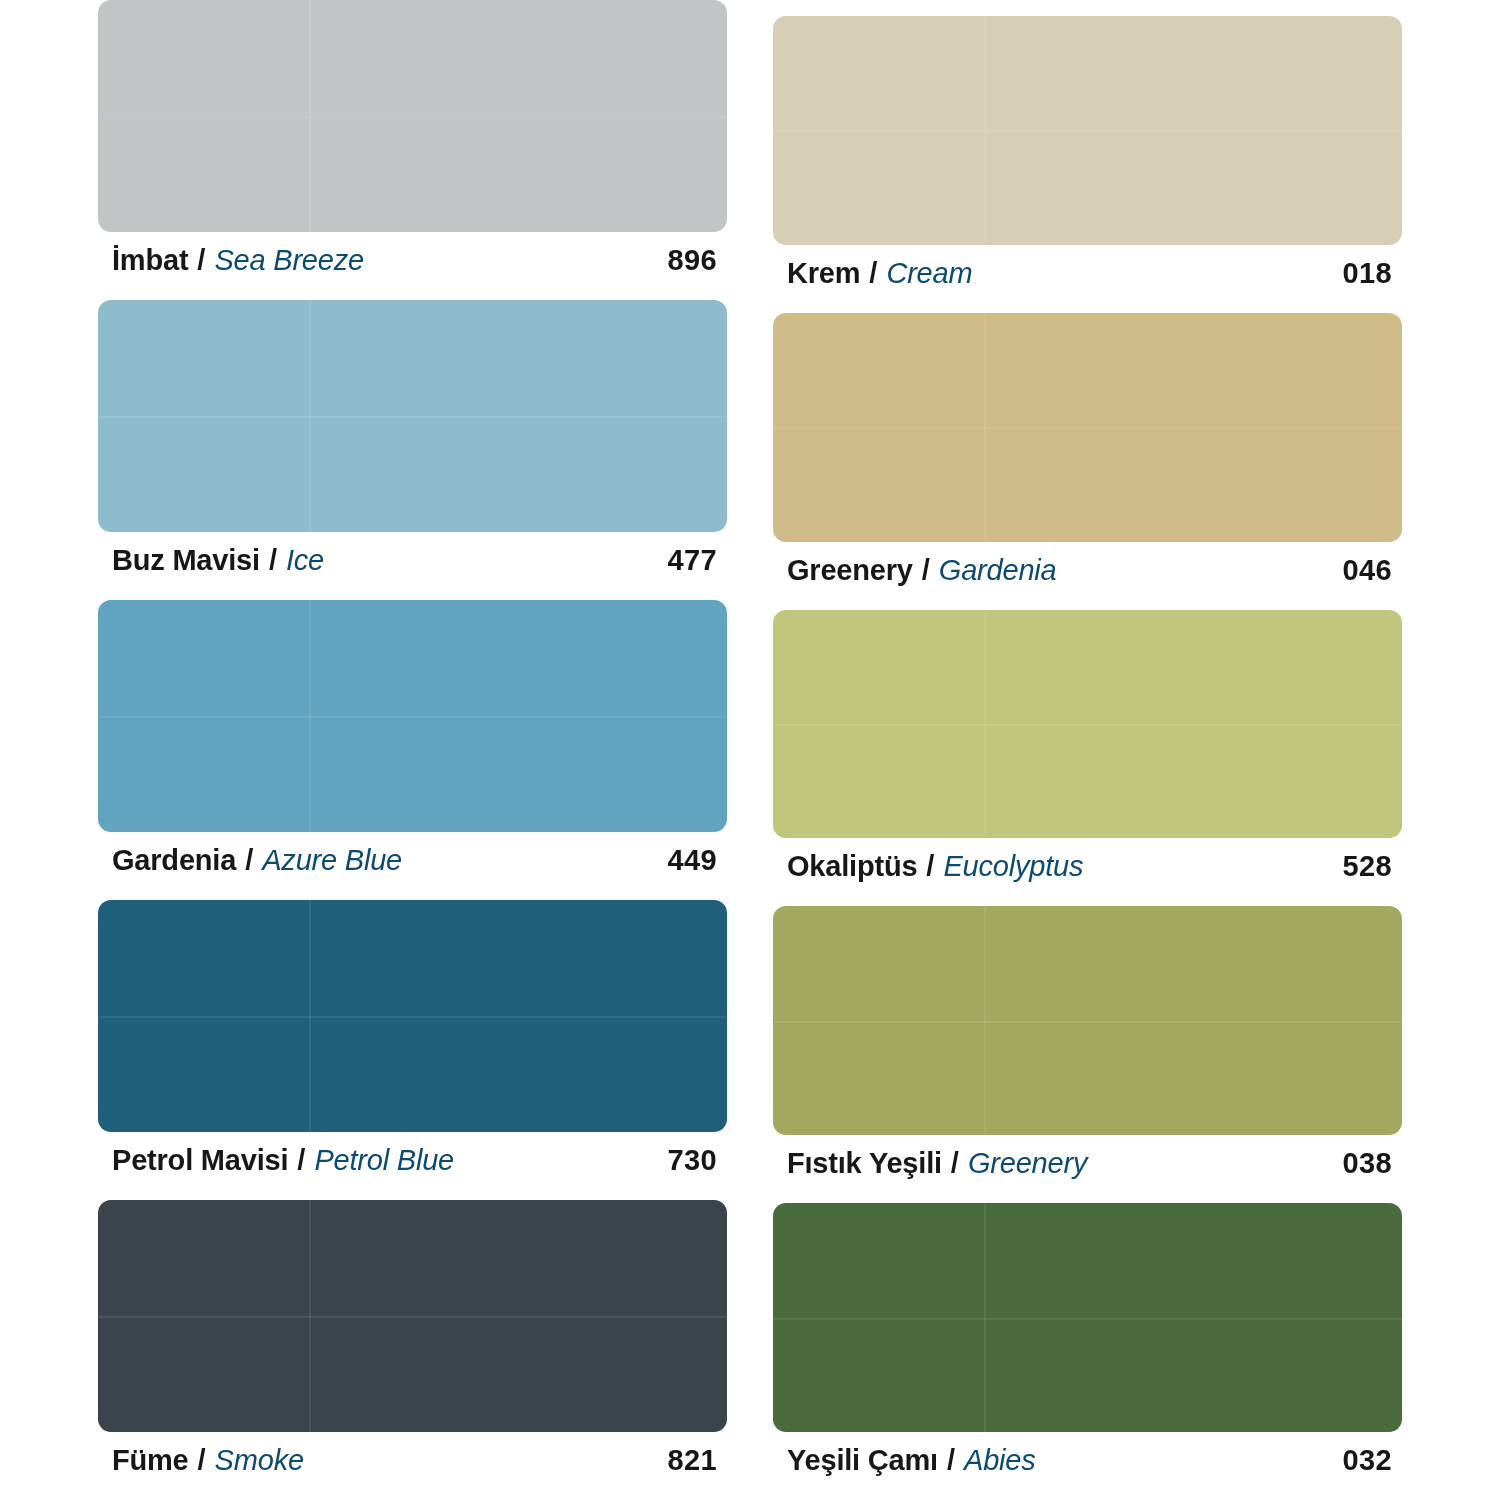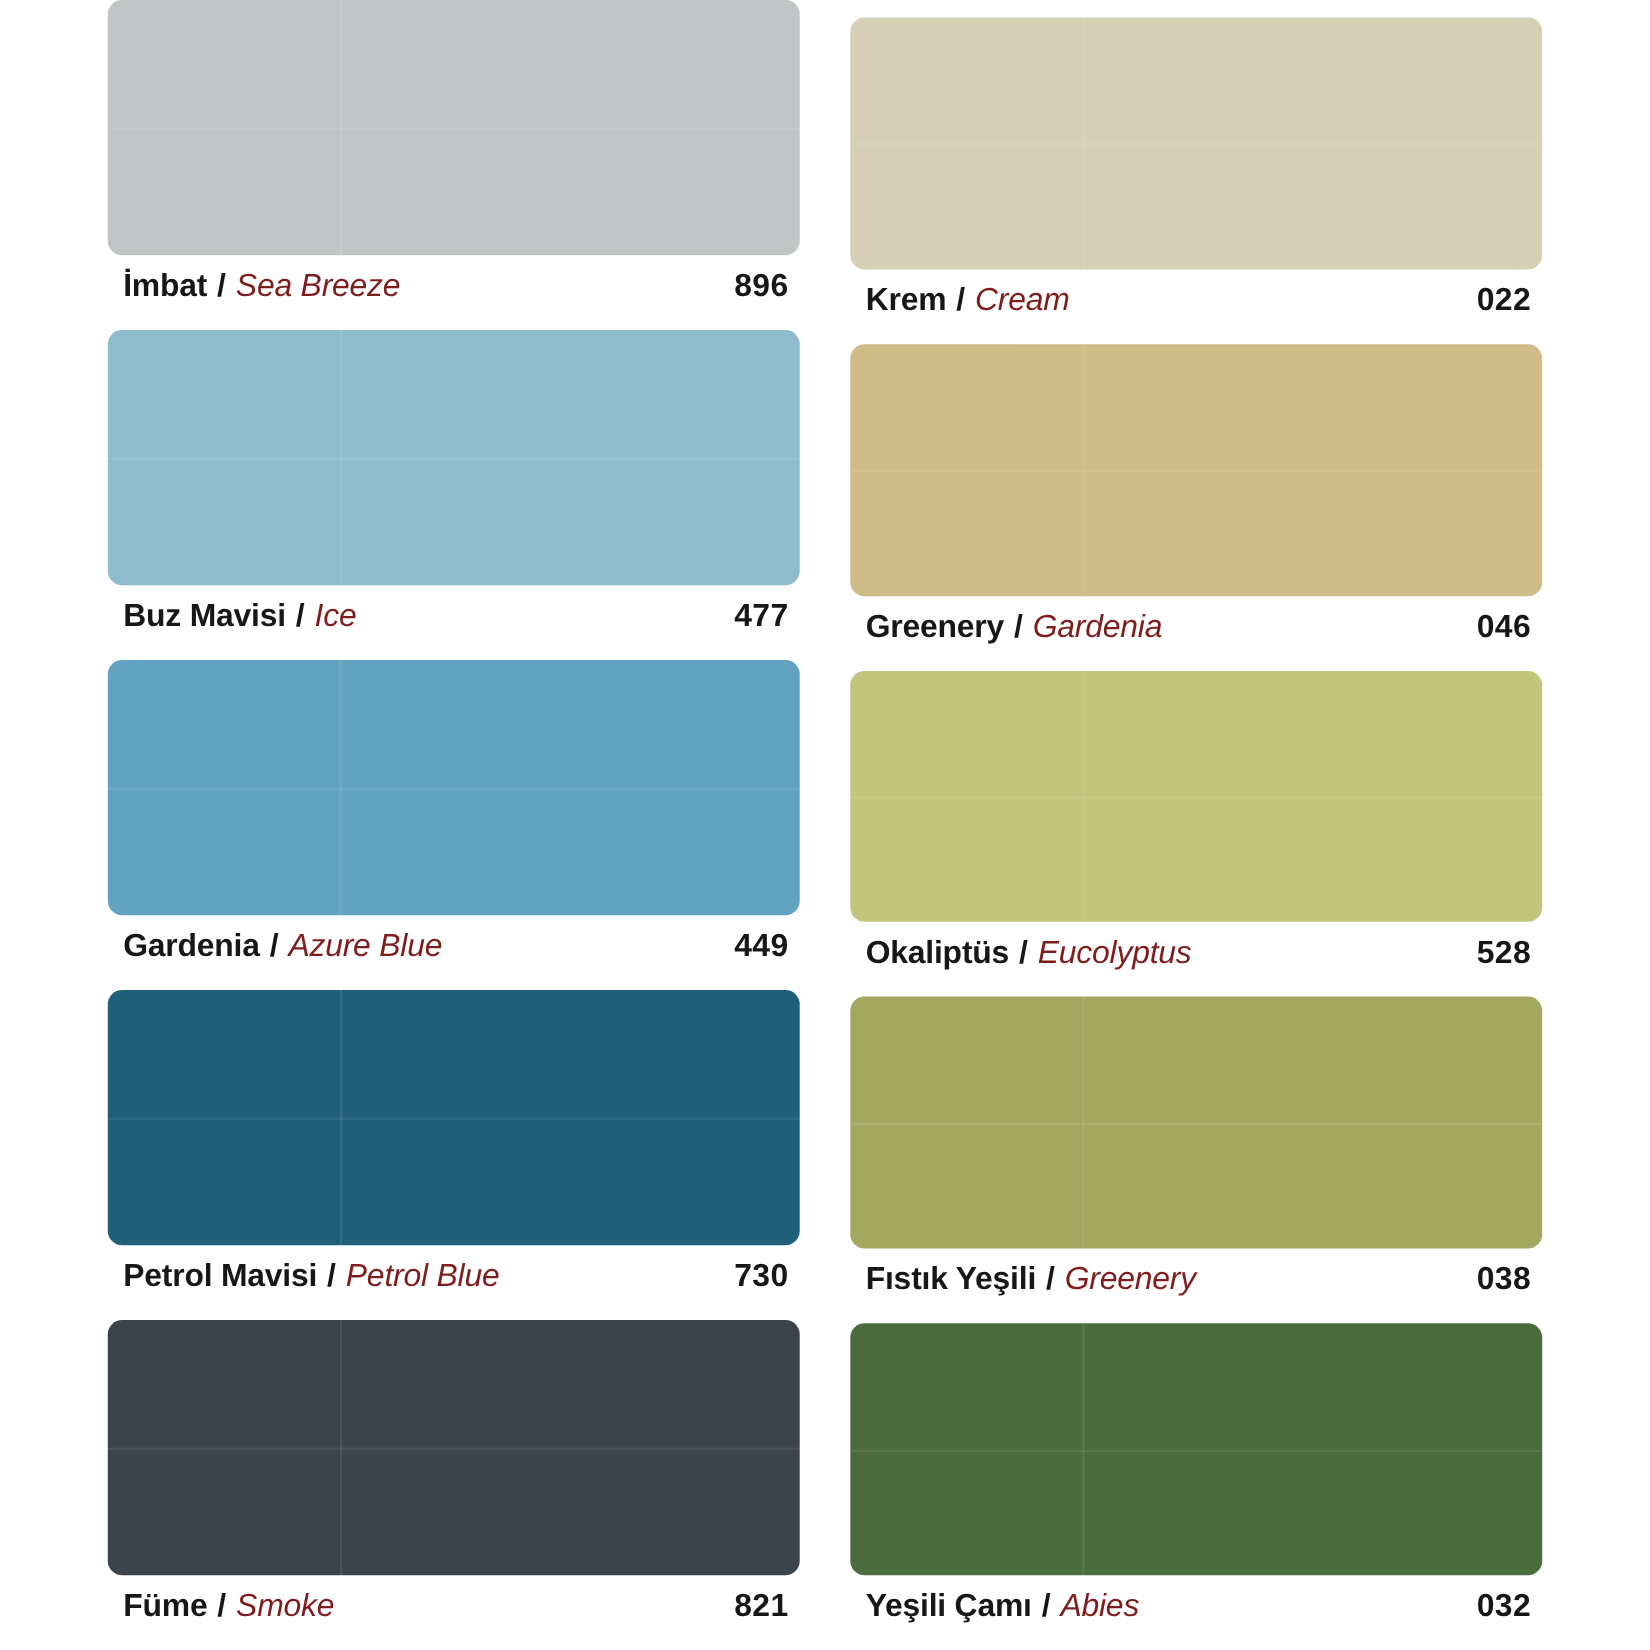--- a/index.html
+++ b/index.html
@@ -83,21 +83,21 @@
     font-weight: 700;
     letter-spacing: -0.2px;
   }
 
   .name-sep {
     color: #17171a;
     font-weight: 700;
   }
 
   .name-en {
-    color: #7f1d1d;
+    color: #0c4a6e;
     font-style: italic;
     font-weight: 400;
     letter-spacing: -0.2px;
   }
 
   .caption-code {
     color: #17171a;
     font-weight: 700;
     font-size: 29px;
     line-height: 1;
@@ -191,21 +191,21 @@
         <div class="swatch-chip" style="background: rgb(215, 207, 181);">
           <span class="seam-v"></span>
           <span class="seam-h"></span>
         </div>
         <div class="swatch-caption">
           <div class="caption-names">
             <span class="name-tr">Krem</span>
             <span class="name-sep">/</span>
             <span class="name-en">Cream</span>
           </div>
-          <div class="caption-code">022</div>
+          <div class="caption-code">018</div>
         </div>
       </div>
       <div class="swatch-card">
         <div class="swatch-chip" style="background: rgb(208, 188, 137);">
           <span class="seam-v"></span>
           <span class="seam-h"></span>
         </div>
         <div class="swatch-caption">
           <div class="caption-names">
             <span class="name-tr">Greenery</span>

